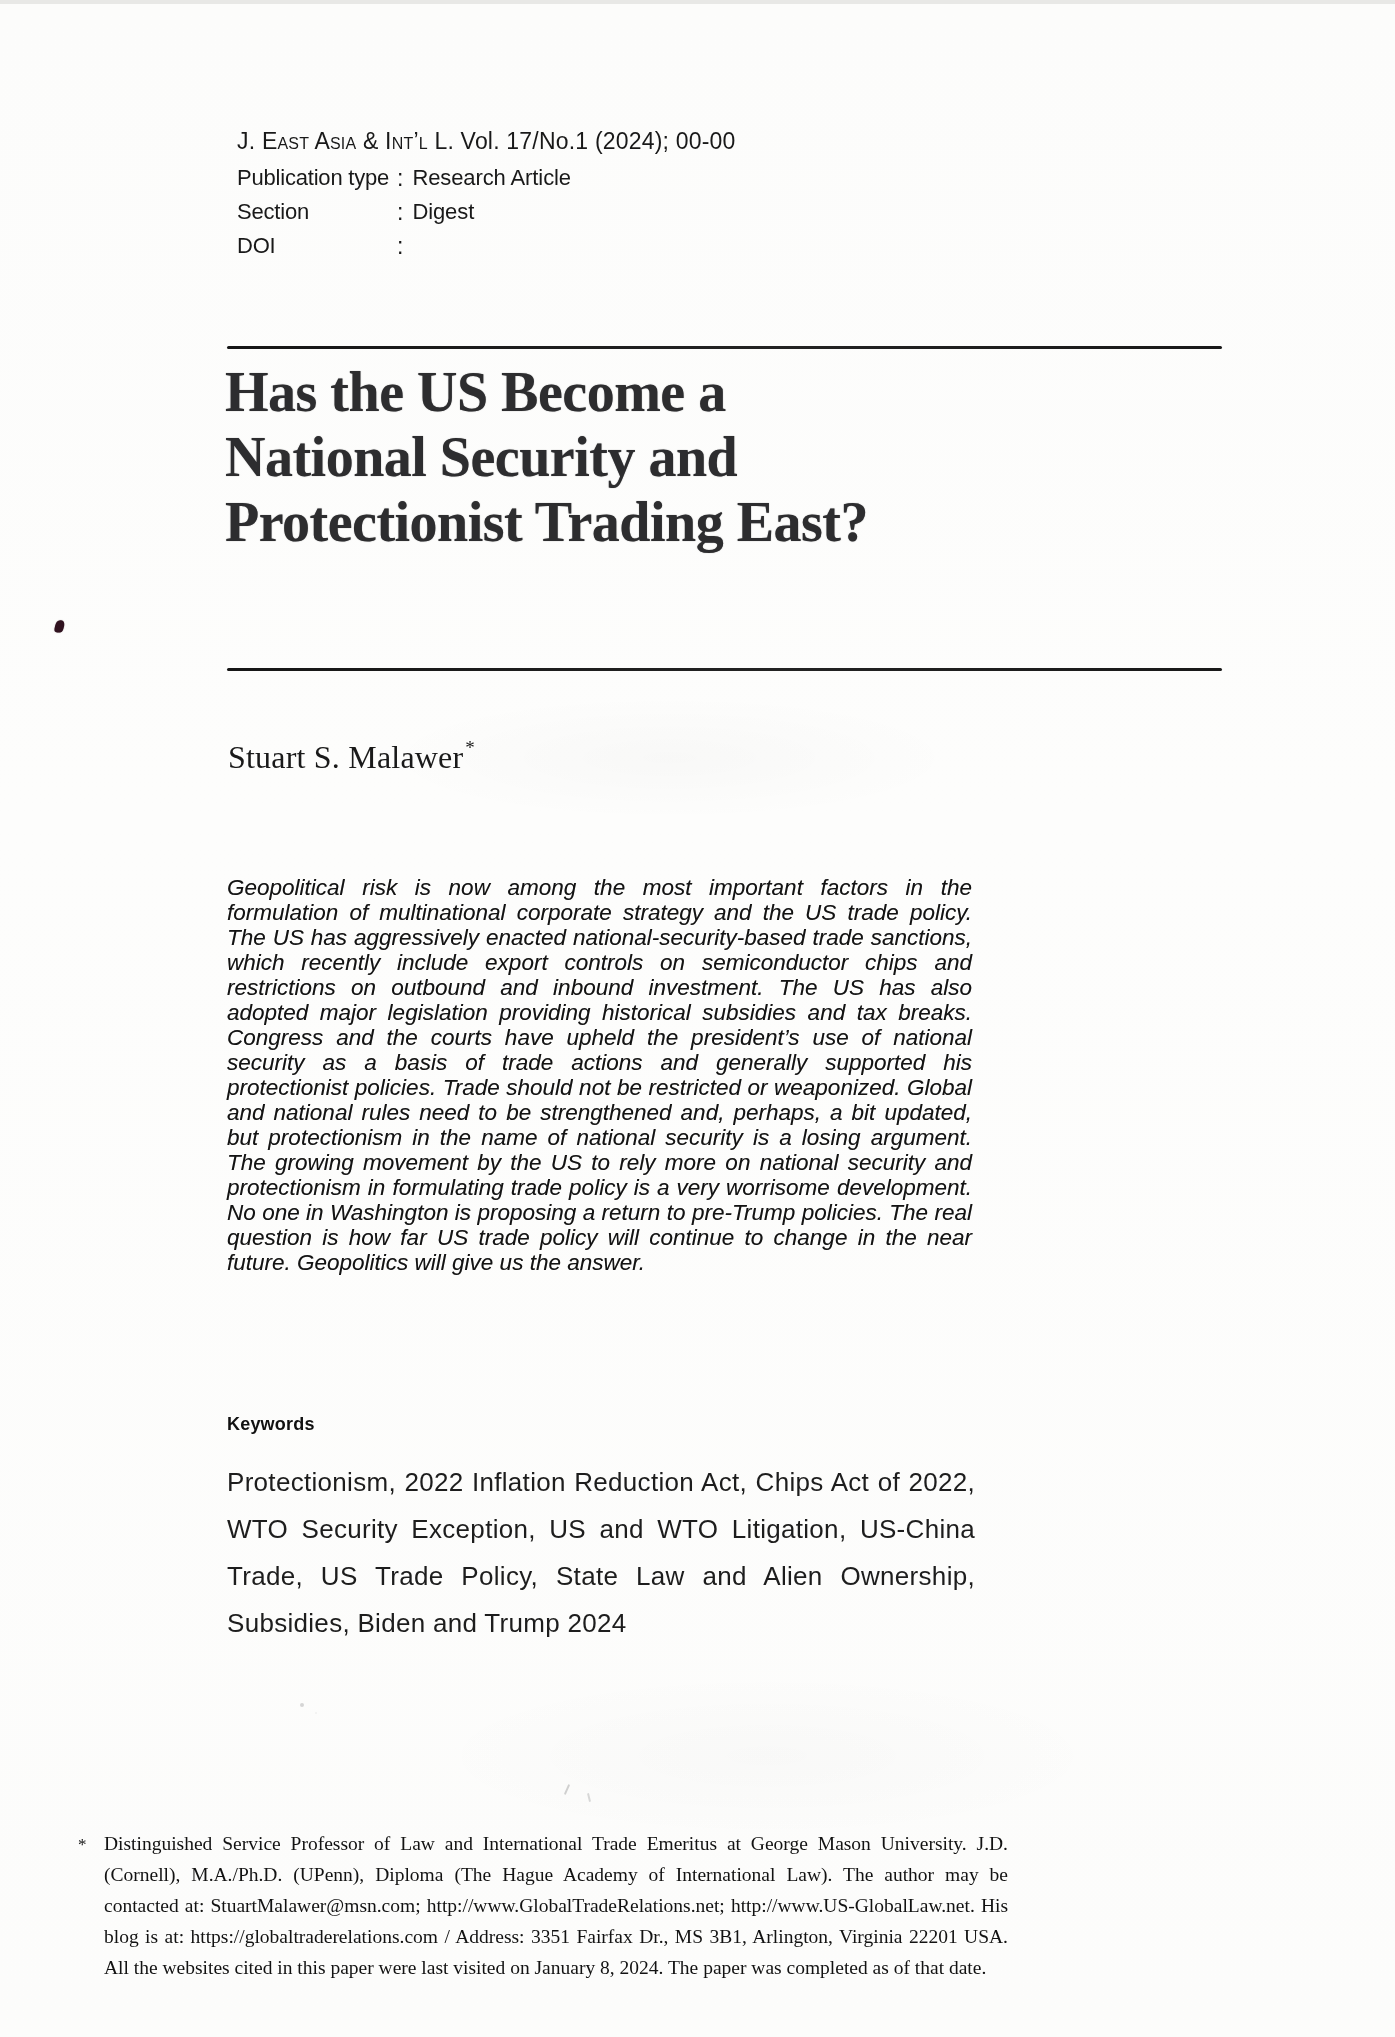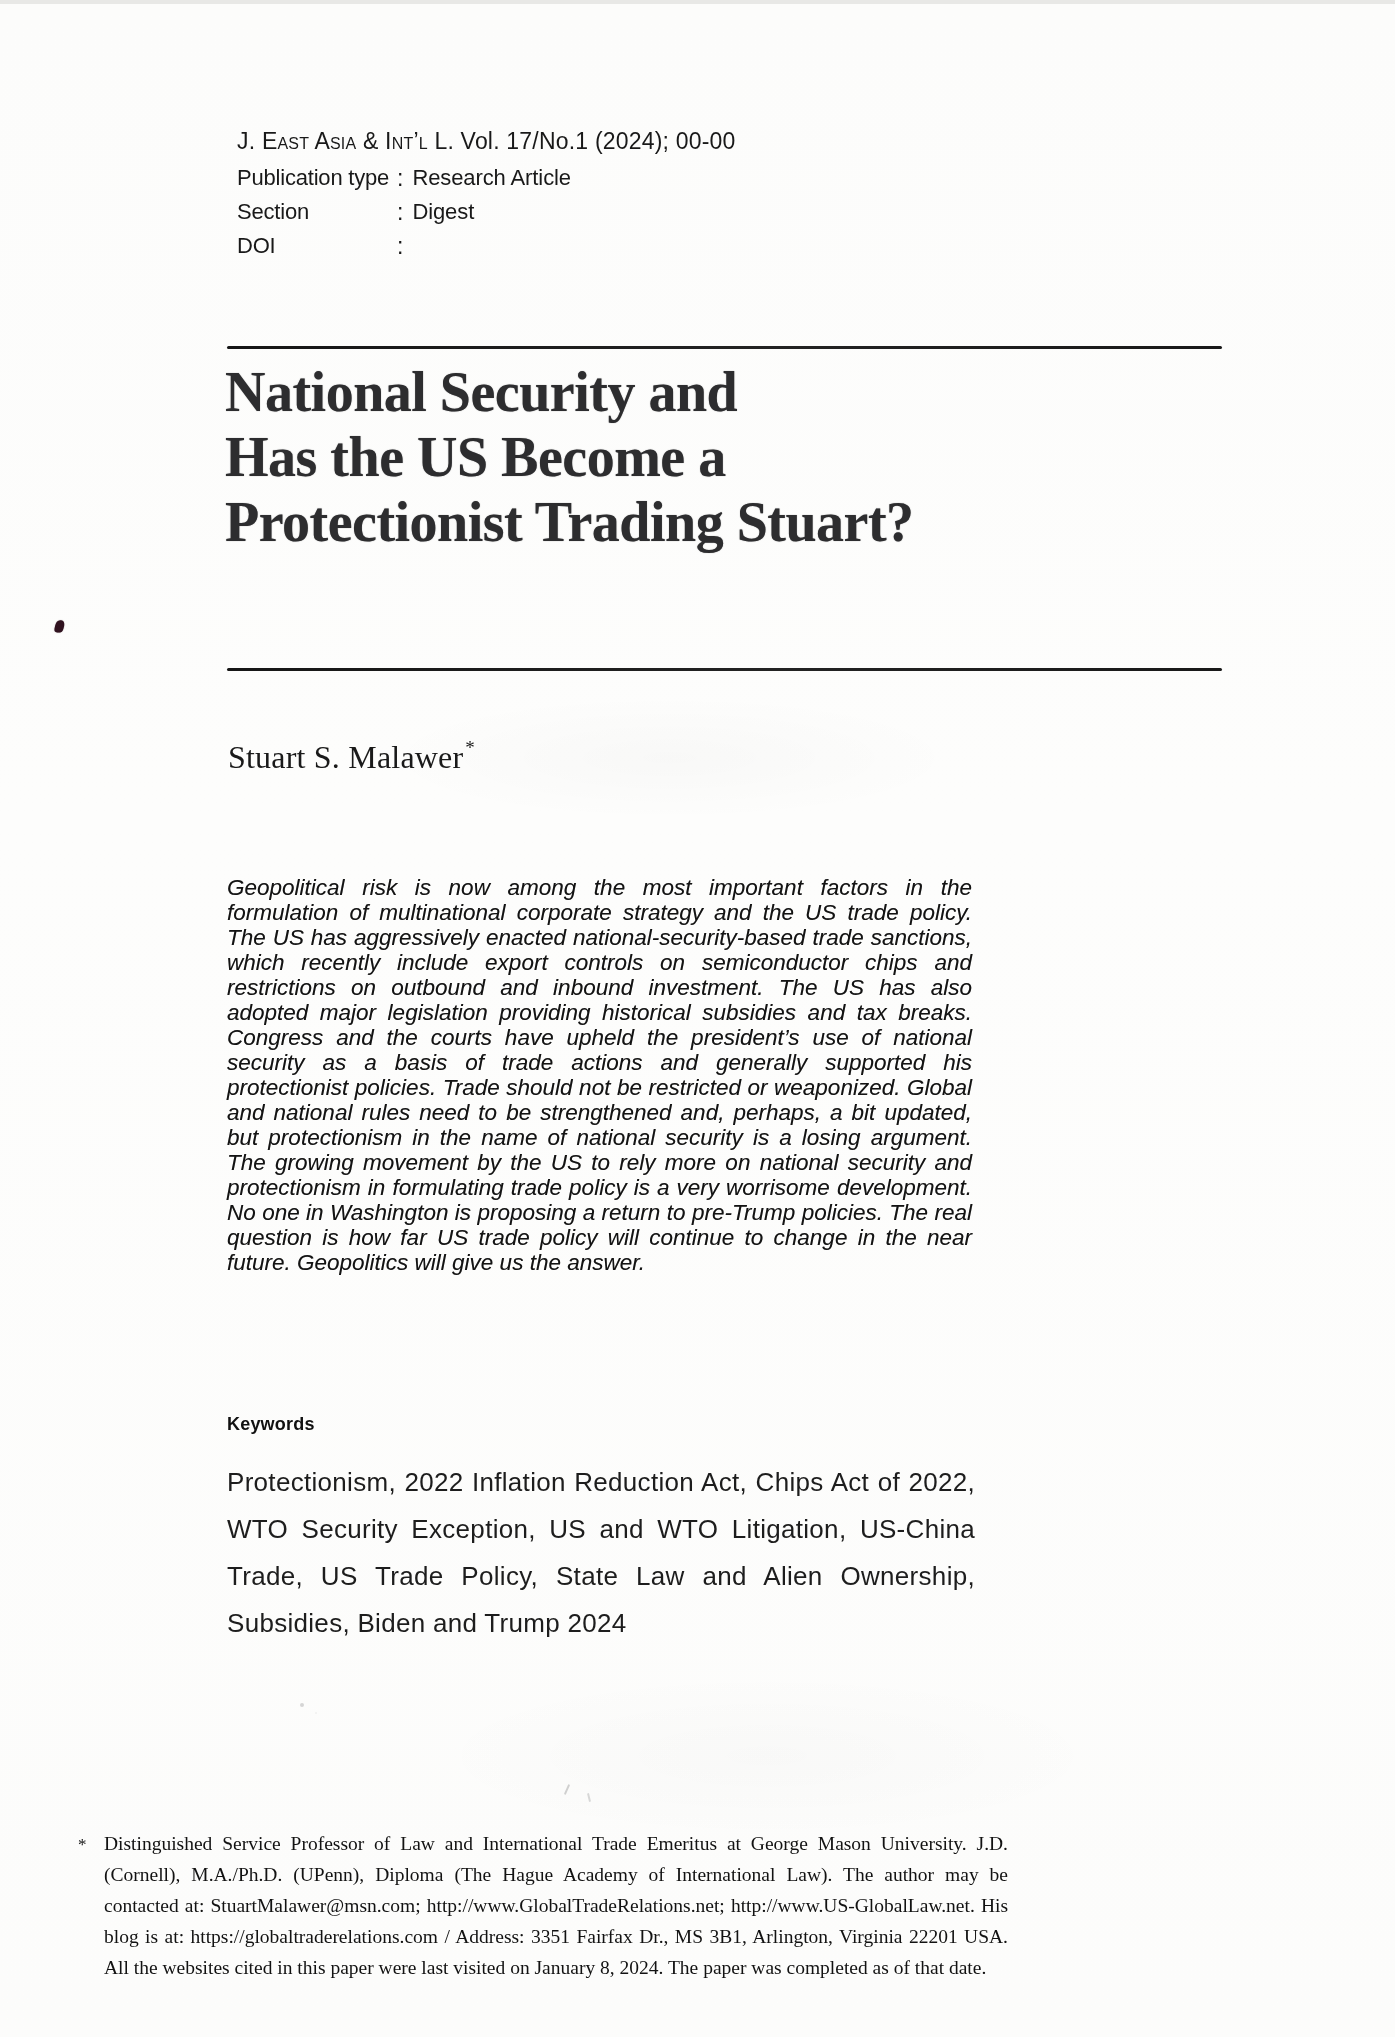--- a/index.html
+++ b/index.html
@@ -122,23 +122,23 @@
       <span class="mvalue">Digest</span>
     </div>
     <div class="meta-row">
       <span class="mlabel">DOI</span>
       <span class="mcolon">:</span>
     </div>
   </div>
 
   <div class="rule rule-top"></div>
   <div class="title">
+    <div>Has the US Become a</div>
     <div>National Security and</div>
-    <div>Has the US Become a</div>
-    <div>Protectionist Trading Stuart?</div>
+    <div>Protectionist Trading East?</div>
   </div>
   <div class="rule rule-bottom"></div>
 
   <div class="author">
     <span>Stuart S. Malawer</span><sup>*</sup>
   </div>
 
   <div class="abstract">Geopolitical risk is now among the most important factors in the formulation of multinational corporate strategy and the US trade policy. The US has aggressively enacted national-security-based trade sanctions, which recently include export controls on semiconductor chips and restrictions on outbound and inbound investment. The US has also adopted major legislation providing historical subsidies and tax breaks. Congress and the courts have upheld the president’s use of national security as a basis of trade actions and generally supported his protectionist policies. Trade should not be restricted or weaponized. Global and national rules need to be strengthened and, perhaps, a bit updated, but protectionism in the name of national security is a losing argument. The growing movement by the US to rely more on national security and protectionism in formulating trade policy is a very worrisome development.  No one in Washington is proposing a return to pre-Trump policies. The real question is how far US trade policy will continue to change in the near future. Geopolitics will give us the answer.</div>
 
   <div class="kw-head">Keywords</div>

